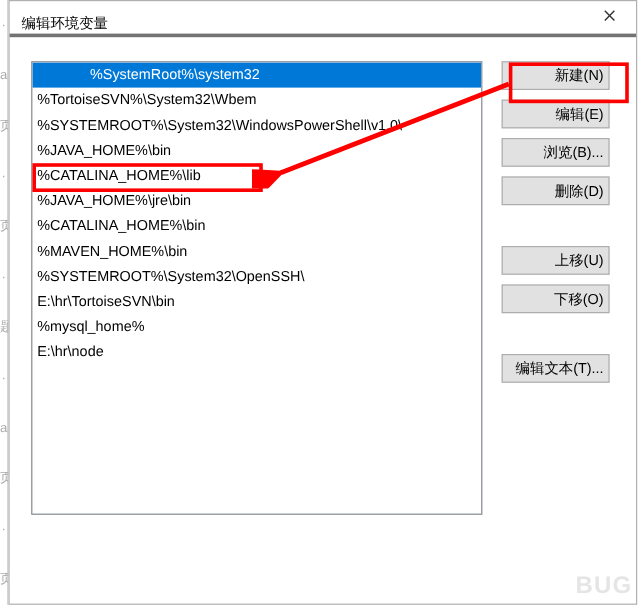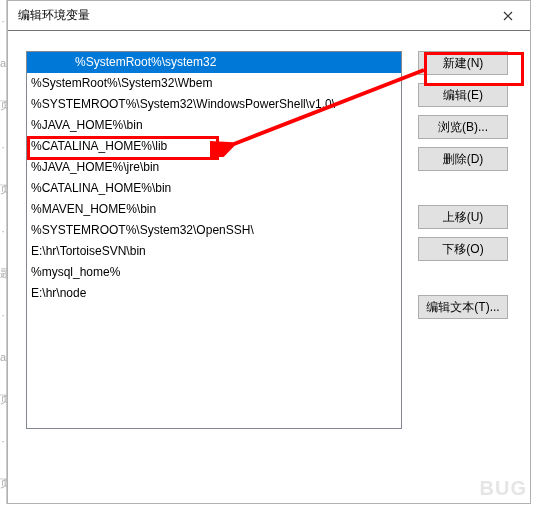--- a/index.html
+++ b/index.html
@@ -1,27 +1,27 @@
 <!DOCTYPE html>
 <html><head>
 <meta charset="utf-8">
 <style>
 * { margin: 0; padding: 0; box-sizing: border-box; font-family: "Microsoft YaHei", "SimSun", sans-serif; font-size: 12px; }
 body { background: #fff; width: 533px; height: 506px; position: relative; }
 .dialog { position: absolute; left: 7px; top: 0; width: 524px; height: 504px; background: #fff; border: 1px solid #b0b0b0; }
-.titlebar { height: 30px; display: flex; align-items: center; justify-content: space-between; padding-left: 10px; border-bottom: 1px solid #737373; }
+.titlebar { height: 30px; display: flex; align-items: flex-end; justify-content: space-between; padding-left: 10px; border-bottom: 3px solid #737373; }
 .titlebar-title { font-size: 12px; color: #000; }
 .close-btn { width: 45px; height: 30px; display: flex; align-items: center; justify-content: center; background: transparent; border: none; cursor: pointer; }
 .close-btn svg { width: 10px; height: 10px; }
 .content { padding: 20px 18px 18px 18px; display: flex; gap: 16px; }
 .listbox { width: 376px; height: 378px; border: 1px solid #828790; background: #fff; overflow: hidden; }
 .list-item { height: 21px; line-height: 21px; padding-left: 4px; white-space: nowrap; overflow: hidden; color: #000; }
 .list-item.selected { background: #0078d7; color: #fff; padding-left: 48px; }
 .sidebar { width: 90px; display: flex; flex-direction: column; gap: 8px; }
-.btn { height: 24px; border: 1px solid #adadad; background: #e1e1e1; cursor: pointer; font-size: 12px; padding: 0 4px; white-space: nowrap; }
+.btn { height: 24px; border: 1px solid #adadad; background: #e1e1e1; cursor: pointer; font-size: 12px; padding: 0 4px; white-space: nowrap; text-align: right; }
 .spacer-sm { height: 18px; }
 .annot-arrow { position: absolute; pointer-events: none; }
 .annot-box { position: absolute; border: 3px solid #ff0000; pointer-events: none; }
 .watermark { position: absolute; right: 6px; bottom: 6px; color: rgba(180,180,180,0.35); font-size: 20px; font-weight: bold; letter-spacing: 1px; pointer-events: none; }
 .left-edge { position: absolute; left: 0; top: 0; width: 7px; height: 504px; background: #fff; border-right: 1px solid #ccc; }
 .left-edge .tick { color: #aaa; font-size: 11px; line-height: 42px; text-align: center; }
 </style>
 </head>
 <body>
 
@@ -45,21 +45,21 @@
     <span class="titlebar-title">编辑环境变量</span>
     <button class="close-btn">
       <svg viewBox="0 0 10 10">
           <path d="M1 1 L9 9 M9 1 L1 9" stroke="#333" stroke-width="1.2"></path>
         </svg>
     </button>
   </div>
   <div class="content">
     <div class="listbox" id="listbox">
         <div class="list-item selected">%SystemRoot%\system32</div>
-        <div class="list-item">%SystemRoot%\System32\Wbem</div>
+        <div class="list-item">%TortoiseSVN%\System32\Wbem</div>
         <div class="list-item">%SYSTEMROOT%\System32\WindowsPowerShell\v1.0\</div>
         <div class="list-item">%JAVA_HOME%\bin</div>
         <div class="list-item">%CATALINA_HOME%\lib</div>
         <div class="list-item">%JAVA_HOME%\jre\bin</div>
         <div class="list-item">%CATALINA_HOME%\bin</div>
         <div class="list-item">%MAVEN_HOME%\bin</div>
         <div class="list-item">%SYSTEMROOT%\System32\OpenSSH\</div>
         <div class="list-item">E:\hr\TortoiseSVN\bin</div>
         <div class="list-item">%mysql_home%</div>
         <div class="list-item">E:\hr\node</div>

